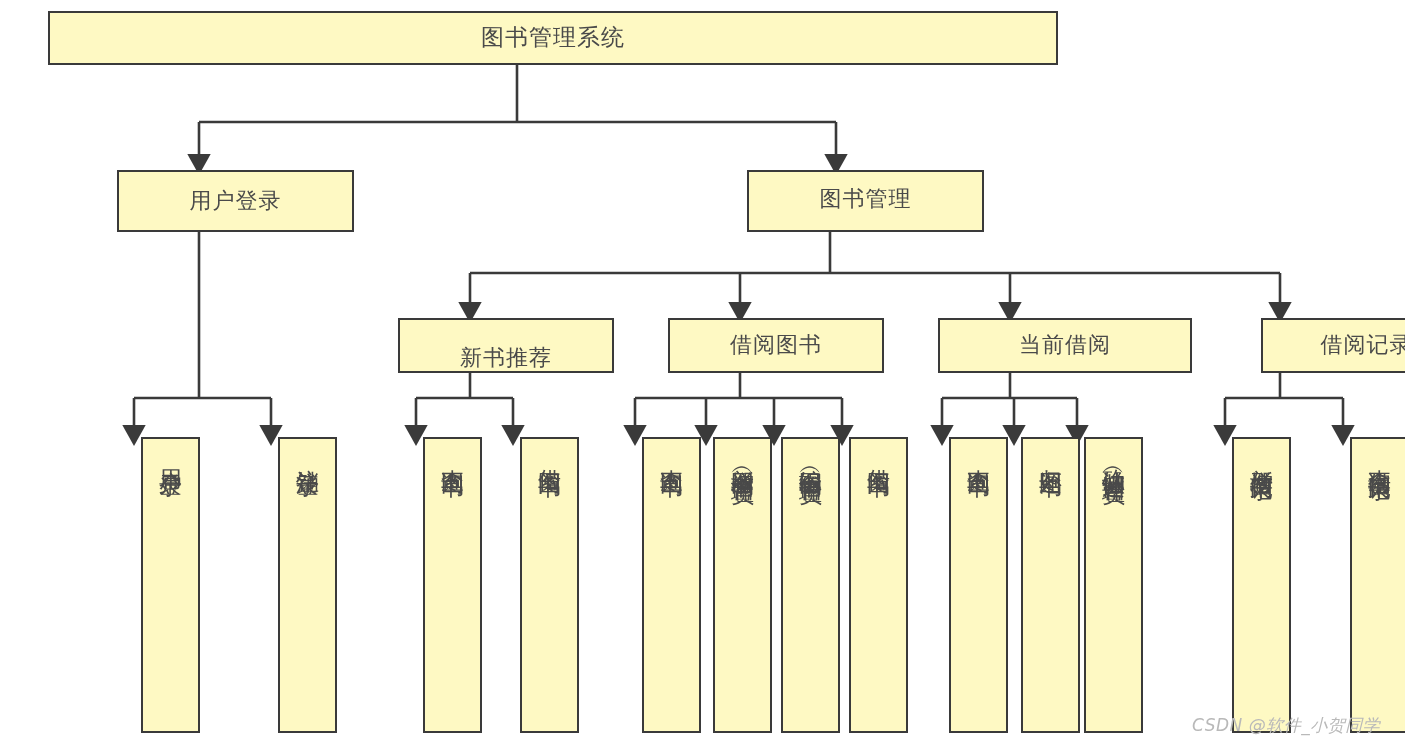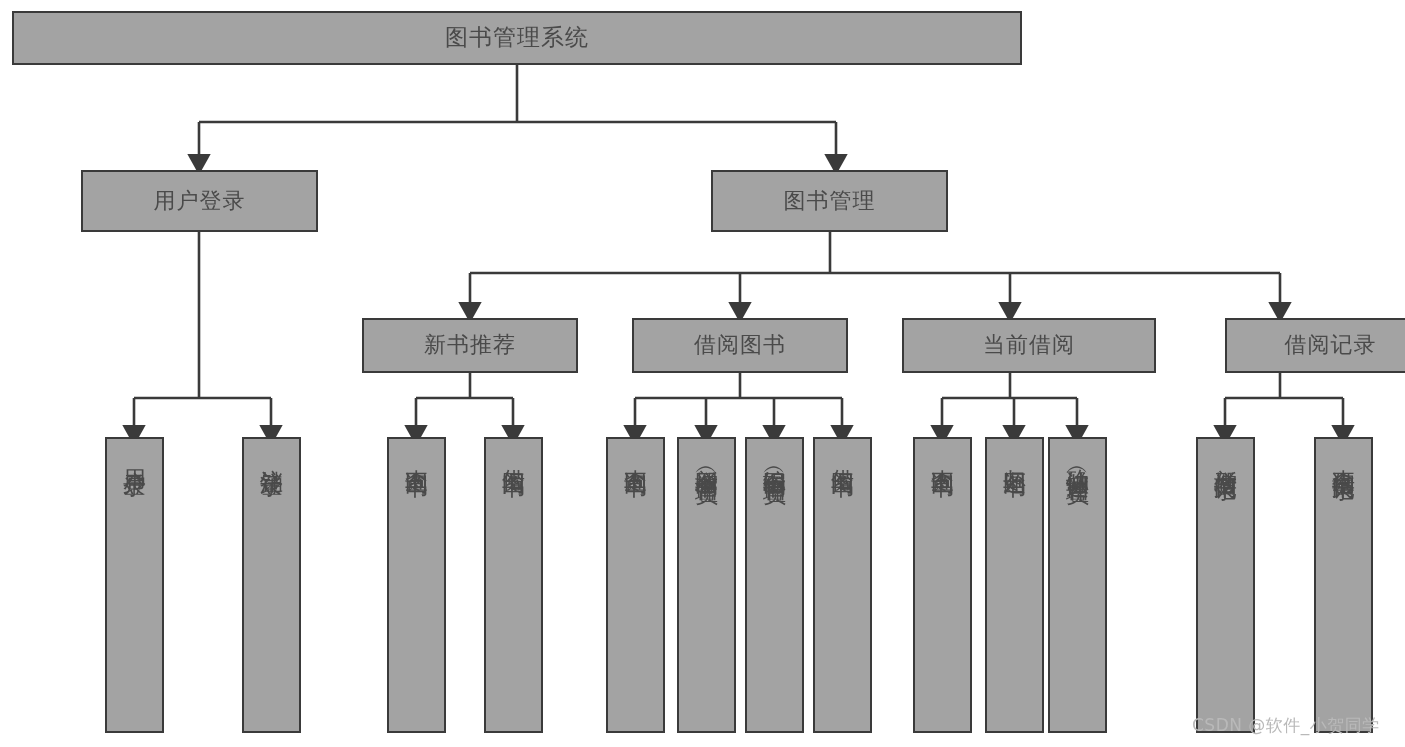--- a/index.html
+++ b/index.html
@@ -22,25 +22,26 @@
     left: 0;
     top: 0;
     width: 1405px;
     height: 747px;
     pointer-events: none;
   }
   .node {
     position: absolute;
     box-sizing: border-box;
     border: 2.5px solid #3a3a3a;
-    background: #a3a3a3;
+    background: #fef9c3;
     display: flex;
     align-items: center;
     justify-content: center;
     color: #4a4a4a;
+    margin-left: 36px;
   }
   .node.horiz {
     font-size: 22px;
     letter-spacing: 1px;
     line-height: 1.2;
   }
   .node.title {
     font-size: 23px;
   }
   .node.vert {
@@ -56,20 +57,21 @@
     letter-spacing: 2px;
     color: #4a4a4a;
     white-space: nowrap;
   }
   .watermark {
     position: absolute;
     font-size: 17px;
     color: #b9b9b9;
     letter-spacing: 0.5px;
     white-space: nowrap;
+    font-style: italic;
   }
 </style>
 </head>
 <body>
 
 <div id="canvas">
 
   <svg class="wires" viewBox="0 0 1405 747" xmlns="http://www.w3.org/2000/svg">
     <defs>
       <marker id="arrowhead" markerWidth="9" markerHeight="9" refX="1.5" refY="4.5" orient="auto" markerUnits="strokeWidth">
@@ -120,25 +122,25 @@
     </g>
   </svg>
 
   <div class="node horiz title" style="left:12px; top:11px; width:1010px; height:54px;">
     <span>图书管理系统</span>
   </div>
 
   <div class="node horiz" style="left:81px; top:170px; width:237px; height:62px;">
     <span>用户登录</span>
   </div>
-  <div class="node horiz" style="left:711px; top:170px; width:237px; height:62px;">
+  <div class="node horiz" style="left:711px; top:170px; width:237px; height:62px;font-family:Liberation Mono, monospace;">
     <span>图书管理</span>
   </div>
 
-  <div class="node horiz" style="left:362px; top:318px; width:216px; height:55px;">
+  <div class="node horiz" style="left:362px; top:318px; width:216px; height:55px;align-items:flex-end;">
     <span>新书推荐</span>
   </div>
   <div class="node horiz" style="left:632px; top:318px; width:216px; height:55px;">
     <span>借阅图书</span>
   </div>
   <div class="node horiz" style="left:902px; top:318px; width:254px; height:55px;">
     <span>当前借阅</span>
   </div>
   <div class="node horiz" style="left:1225px; top:318px; width:211px; height:55px;">
     <span>借阅记录</span>

